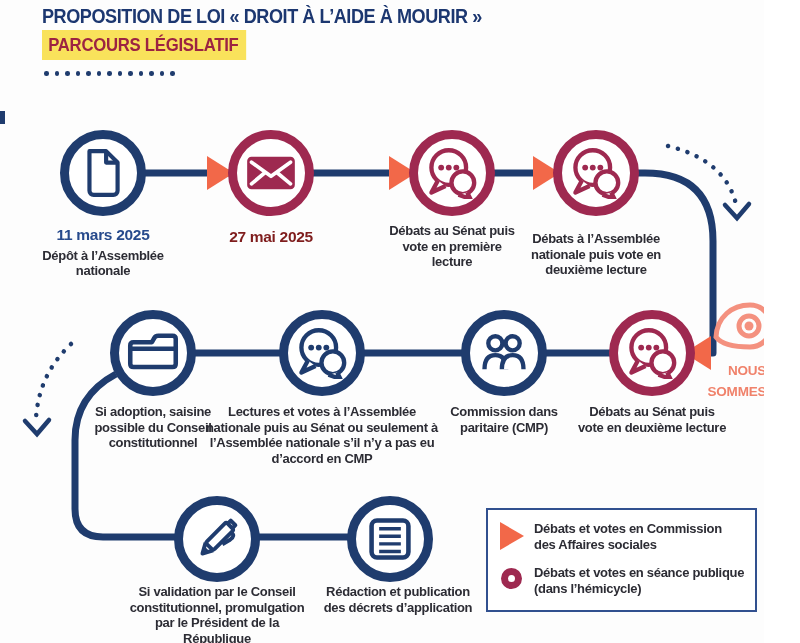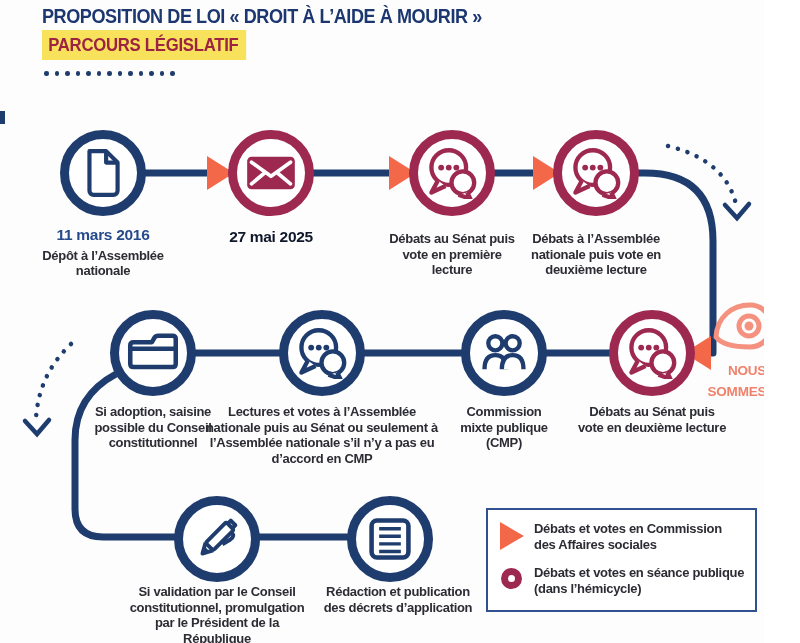--- a/index.html
+++ b/index.html
@@ -23,21 +23,21 @@
   .node{position:absolute;width:86px;height:86px;border-radius:50%;background:#fff;
         box-sizing:border-box;border:9px solid #1f3c6e;display:flex;align-items:center;justify-content:center;}
   .node.navy{border-color:#1f3c6e;color:#1f3c6e;}
   .node.maroon{border-color:#9e2950;color:#9e2950;}
 
   
   .cap{position:absolute;text-align:center;color:#2c2c34;font-size:13px;font-weight:bold;
        line-height:1.2;letter-spacing:-0.3px;}
   .cap .date{font-size:15.5px;font-weight:800;margin-bottom:3px;letter-spacing:-0.3px;}
   .date.navy-date{color:#274a8c;}
-  .date.red-date{color:#0f172a;}
+  .date.red-date{color:#7f1d1d;}
 
   
   .here-label{position:absolute;left:686px;top:361px;width:122px;text-align:center;
               color:#f0826b;font-size:13.5px;font-weight:800;line-height:1.55;letter-spacing:-0.2px;}
 
   
   .legend{position:absolute;left:486px;top:508px;width:271px;height:104px;box-sizing:border-box;
           border:2px solid #31508f;background:#fff;padding:11px 10px 0 12px;}
   .legend-item{display:flex;align-items:flex-start;margin-bottom:11px;}
   .legend-sym{width:34px;flex:0 0 34px;display:flex;justify-content:flex-start;margin-top:1px;}
@@ -181,37 +181,37 @@
     </svg>
   </div>
   <div class="node navy" style="left:347px;top:496px">
     <svg width="52" height="52" viewBox="-24 -24 48 48">
       <rect x="-17" y="-17" width="34" height="34" rx="5" fill="none" stroke="currentColor" stroke-width="4.2"></rect>
       <path d="M -10 -9.5 H 10 M -10 -2.5 H 10 M -10 4.5 H 10 M -10 11.5 H 10" fill="none" stroke="currentColor" stroke-width="3.2"></path>
     </svg>
   </div>
 
   <div class="cap" style="left:33px;top:226px;width:140px">
-    <div class="date navy-date">11 mars 2016</div>
+    <div class="date navy-date">11 mars 2025</div>
     <div>Dépôt à l’Assemblée nationale</div>
   </div>
   <div class="cap" style="left:176px;top:228px;width:190px">
     <div class="date red-date">27 mai 2025</div>
   </div>
-  <div class="cap" style="left:382px;top:231px;width:140px">
+  <div class="cap" style="left:382px;top:223px;width:140px">
     <div>Débats au Sénat puis vote en première lecture</div>
   </div>
   <div class="cap" style="left:519px;top:231px;width:154px">
     <div>Débats à l’Assemblée nationale puis vote en deuxième lecture</div>
   </div>
   <div class="cap" style="left:577px;top:404px;width:150px">
     <div>Débats au Sénat puis vote en deuxième lecture</div>
   </div>
   <div class="cap" style="left:449px;top:404px;width:110px">
-    <div>Commission mixte publique (CMP)</div>
+    <div>Commission dans paritaire (CMP)</div>
   </div>
   <div class="cap" style="left:78px;top:404px;width:150px">
     <div>Si adoption, saisine possible du Conseil constitutionnel</div>
   </div>
   <div class="cap" style="left:200px;top:404px;width:244px">
     <div>Lectures et votes à l’Assemblée nationale puis au Sénat ou seulement à l’Assemblée nationale s’il n’y a pas eu d’accord en CMP</div>
   </div>
   <div class="cap" style="left:127px;top:584px;width:180px">
     <div>Si validation par le Conseil constitutionnel, promulgation par le Président de la République</div>
   </div>

